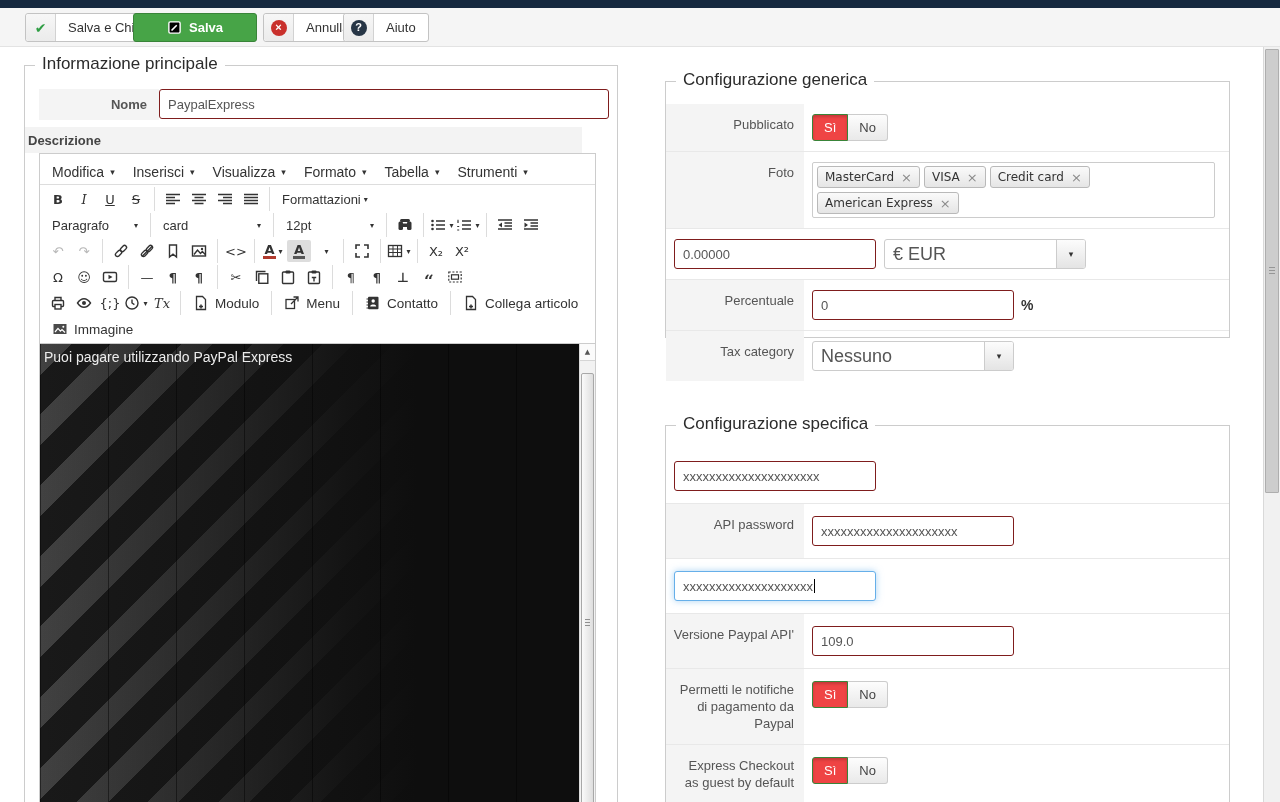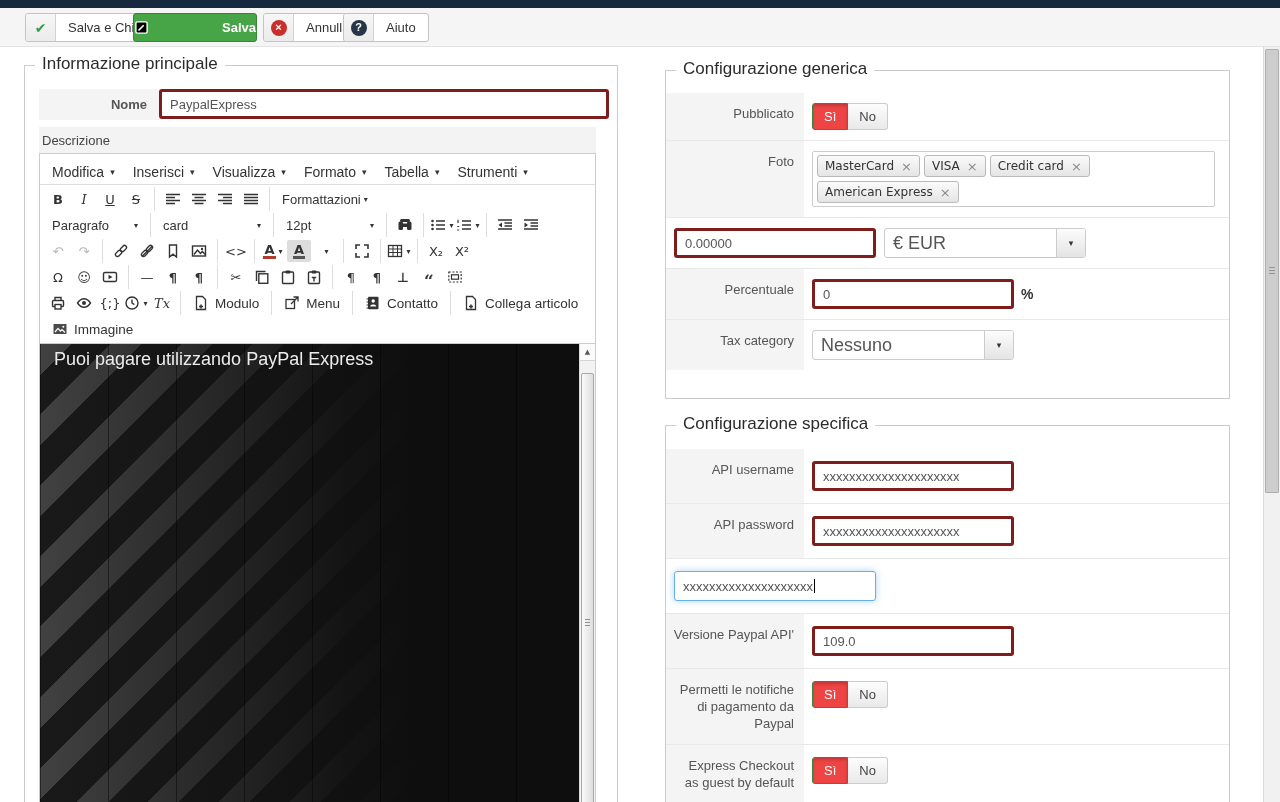--- a/index.html
+++ b/index.html
@@ -14,43 +14,43 @@
         border:1px solid #c3c3c3;border-radius:3px;font-size:13px;color:#333;box-sizing:border-box;cursor:pointer}
   .tbtn .ico{width:29px;display:flex;align-items:center;justify-content:center;
              background:linear-gradient(#f7f7f7,#ebebeb);border-right:1px solid #d2d2d2;border-radius:3px 0 0 3px}
   .tbtn .lbl{display:flex;align-items:center;padding:0 12px;white-space:nowrap}
   .check{color:#2f9e44;font-weight:bold;font-size:14px;font-family:"DejaVu Sans",sans-serif}
   .circle{width:16px;height:16px;border-radius:50%;display:flex;align-items:center;justify-content:center;
           color:#fff;font-size:11px;font-weight:bold;line-height:1}
   .circle.red{background:#c9302c}
   .circle.dark{background:#273646}
   .btn-save{left:133px;width:124px;background:#47a447;border-color:#398439;color:#fff;
-            display:flex;align-items:center;justify-content:space-between;gap:7px;font-weight:bold}
+            display:flex;align-items:center;justify-content:center;gap:7px;font-weight:bold}
   .btn-save .ic{stroke:#fff}
   .btn-save-close{left:25px}
   .btn-cancel{left:263px}
   .btn-help{left:343px}
 
   
   .fieldset{position:absolute;border:1px solid #ccc;background:#fff;box-sizing:border-box}
   .legend{position:absolute;top:-12px;left:10px;background:#fff;padding:0 7px;font-size:17px;color:#2b2b2b;white-space:nowrap}
   .fs-main{left:24px;top:65px;width:594px;height:770px}
-  .fs-generic{left:665px;top:70px;width:565px;height:329px}
+  .fs-generic{left:665px;top:81px;width:565px;height:257px}
   .fs-specific{left:665px;top:425px;width:565px;height:430px;padding-top:23px}
 
   
   .frow{display:flex;border-top:1px solid #e8e8e8}
   .frow.first{border-top:none}
   .flabel{width:138px;flex:none;background:#f4f4f4;color:#555;font-size:13px;text-align:right;
           padding:12px 10px 12px 6px;box-sizing:border-box;line-height:17px}
   .fctrl{flex:1;padding:10px 10px 10px 8px;display:flex;align-items:flex-start}
   .fctrl.col{flex-direction:row;gap:8px}
 
   
-  .inp{height:30px;width:202px;box-sizing:border-box;border:3px solid #7f1d1d;border-radius:3px;
+  .inp{height:30px;width:202px;box-sizing:border-box;border:1px solid #7f1d1d;border-radius:3px;
        padding:4px 8px;font-size:13px;color:#555;background:#fff;font-family:"Liberation Sans",sans-serif;display:block}
   .inp-div{height:30px;width:202px;box-sizing:border-box;border:1px solid #ccc;border-radius:3px;
        padding:0 8px;font-size:13px;color:#555;background:#fff;display:flex;align-items:center}
   .inp-focus{border-color:#66afe9;box-shadow:0 0 7px rgba(102,175,233,.55)}
   .caret-line{display:inline-block;width:1px;height:14px;background:#000;margin-left:1px}
   .suffix{margin-left:7px;align-self:center;font-size:14px;color:#333;font-weight:bold}
   .combo{width:202px;height:30px;border:1px solid #ccc;border-radius:3px;display:flex;box-sizing:border-box;background:#fff}
   .combo-val{flex:1;display:flex;align-items:center;padding:0 8px;font-size:18px;color:#555;overflow:hidden;white-space:nowrap}
   .combo-btn{width:28px;border-left:1px solid #ccc;background:linear-gradient(#fcfcfc,#e4e4e4);
              display:flex;align-items:center;justify-content:center;border-radius:0 2px 2px 0;color:#333;font-size:9px;cursor:pointer}
@@ -68,22 +68,22 @@
           flex-wrap:wrap;gap:4px;box-sizing:border-box;background:#fff;align-content:flex-start}
   .tag{display:inline-flex;align-items:center;gap:7px;padding:3px 7px;background:linear-gradient(#fafafa,#e5e5e5);
        border:1px solid #b9b9b9;border-radius:3px;font-size:12px;color:#333;font-family:"DejaVu Sans",sans-serif;height:22px;box-sizing:border-box}
   .tag-x{color:#8a8a8a;font-size:13px;line-height:1;cursor:pointer}
 
   
   .nome-row{position:absolute;left:14px;top:23px;right:8px;display:flex}
   .nome-label{width:120px;flex:none;background:#f4f4f4;display:flex;align-items:center;justify-content:flex-end;
               padding-right:12px;font-weight:bold;color:#555;font-size:13px;height:31px;box-sizing:border-box}
   .nome-input{flex:1;width:auto}
-  .desc-row{position:absolute;left:14px;top:61px;width:557px;height:26px;background:#f3f3f3;display:flex;
-            align-items:center;padding-left:3px;font-weight:normal;color:#444;font-size:13px;box-sizing:border-box}
+  .desc-row{position:absolute;left:0;top:61px;width:557px;height:26px;background:#f3f3f3;display:flex;
+            align-items:center;padding-left:3px;font-weight:bold;color:#444;font-size:13px;box-sizing:border-box}
 
   
   .editor{position:absolute;left:14px;top:87px;width:557px;height:690px;border:1px solid #ccc;box-sizing:border-box;background:#fff}
   .mce-menubar{height:30px;border-bottom:1px solid #ddd;display:flex;align-items:flex-end;padding:0 3px;font-size:14px;color:#333}
   .mce-menu-item{padding:4px 9px;display:flex;gap:6px;align-items:center;cursor:pointer}
   .cr{font-size:9px;color:#333;font-family:"DejaVu Sans",sans-serif}
   .cr.sm{font-size:8px;margin-left:3px}
   .mce-toolbars{padding:1px 0;border-bottom:1px solid #ccc}
   .mce-row{display:flex;align-items:center;height:26px;font-size:13px}
   .grp{display:flex;align-items:center;padding:0 5px;height:24px;border-left:1px solid #dcdcdc}
@@ -105,21 +105,21 @@
   .w-para{width:86px}.w-font{width:98px}.w-size{width:88px}
   .tb-labeled{display:flex;align-items:center;gap:6px;padding:0 7px;font-size:13.5px;color:#333;cursor:pointer;height:22px}
   .tb-labeled svg{width:16px;height:16px;fill:none;stroke:#333;stroke-width:1.3}
 
   .mce-content{position:absolute;left:0;right:0;top:190px;bottom:0;background-color:#191919;
     background-image:
       repeating-linear-gradient(90deg, rgba(0,0,0,.45) 0 1px, transparent 1px 68px),
       linear-gradient(90deg, rgba(16,16,16,0) 0%, rgba(16,16,16,.92) 55%, rgba(14,14,14,1) 68%),
       repeating-linear-gradient(135deg, rgba(150,150,150,.32) 0 22px, rgba(0,0,0,0) 22px 50px);
     cursor:text}
-  .mce-text{color:#ececec;font-size:18px;padding:5px 14px}
+  .mce-text{color:#ececec;font-size:14px;padding:5px 4px}
   .mce-scroll{position:absolute;top:0;right:0;bottom:0;width:16px;background:#f2f2f2;border-left:1px solid #dcdcdc;box-sizing:border-box}
   .sb-up{height:16px;background:#fbfbfb;border-bottom:1px solid #d5d5d5;display:flex;align-items:center;
          justify-content:center;font-size:7px;color:#555;cursor:pointer;font-family:"DejaVu Sans",sans-serif}
   .sb-thumb{position:absolute;left:1px;right:1px;top:29px;bottom:0;background:linear-gradient(90deg,#fafafa,#dedede);
             border:1px solid #a8a8a8;border-radius:2px;cursor:pointer}
   .sb-grip{position:absolute;left:3px;right:3px;top:245px;height:8px;
            background:repeating-linear-gradient(180deg,#8f8f8f 0 1px,transparent 1px 3px)}
 
   
   .browser-sb{position:absolute;right:0;top:47px;width:17px;bottom:0;background:#f1f1f1;
@@ -712,21 +712,20 @@
         <span class="combo-btn">▾</span>
       </div>
     </div>
   </div>
 </div>
 
 <div class="fieldset fs-specific">
   <span class="legend">Configurazione specifica</span>
 
   <div class="frow first">
-    <div class="flabel">API username</div>
     <div class="fctrl" style="padding-top:12px;padding-bottom:12px">
       <input class="inp" type="text" value="xxxxxxxxxxxxxxxxxxxxx" style="">
     </div>
   </div>
 
   <div class="frow">
     <div class="flabel">API password</div>
     <div class="fctrl" style="padding-top:12px;padding-bottom:12px">
       <input class="inp" type="text" value="xxxxxxxxxxxxxxxxxxxxx" style="">
     </div>

